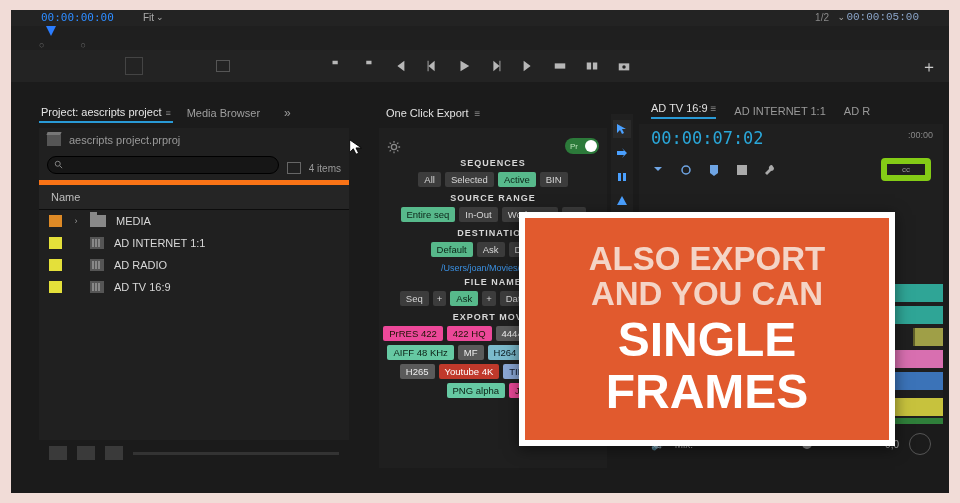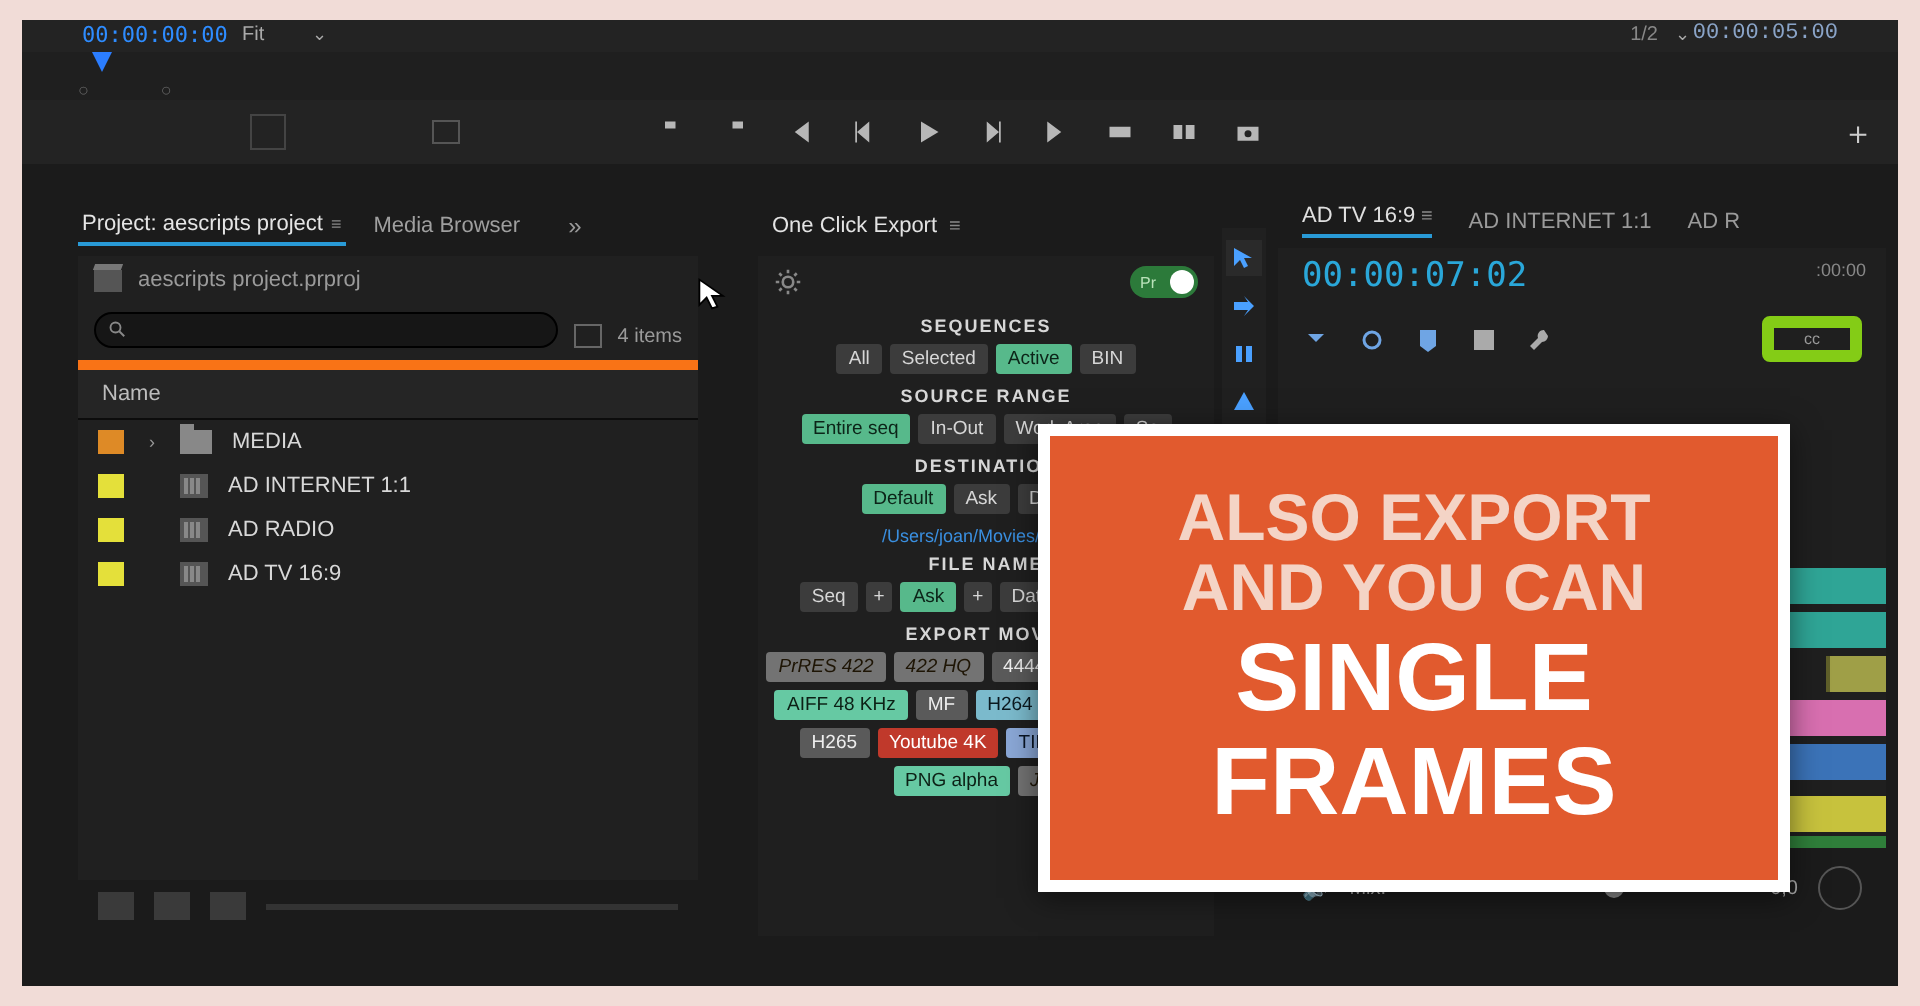--- a/index.html
+++ b/index.html
@@ -2,21 +2,21 @@
 <html><head>
 <meta charset="utf-8">
 <style>
   * { margin:0; padding:0; box-sizing:border-box; font-family:"Segoe UI",Arial,sans-serif; -webkit-font-smoothing:antialiased; }
   body { background:#f1dcd7; width:960px; height:503px; overflow:hidden; }
   .app { position:relative; width:938px; height:483px; margin:10px auto 0; background:#1b1b1b; color:#c8c8c8; font-size:11px; }
 
   
   .topbar { position:absolute; left:0; top:0; right:0; height:16px; background:#232323; }
   .topbar .tc-left { position:absolute; left:30px; top:1px; color:#2e8cff; font-family:Consolas,monospace; font-size:11px; }
-  .topbar .fit { position:absolute; left:110px; top:2px; color:#aaa; font-size:10px; }
+  .topbar .fit { position:absolute; left:132px; top:2px; color:#aaa; font-size:10px; }
   .topbar .caret { position:absolute; left:145px; top:2px; color:#aaa; font-size:9px; }
   .topbar .frac { position:absolute; right:120px; top:2px; color:#888; font-size:10px; }
   .topbar .tc-right { position:absolute; right:30px; top:1px; color:#8aa4c8; font-family:Liberation Mono, monospace; font-size:11px; }
   .topbar .caretR { position:absolute; right:104px; top:2px; color:#aaa; font-size:9px; }
 
   .ruler { position:absolute; left:0; top:16px; right:0; height:24px; background:#1f1f1f; }
   .playhead { position:absolute; left:35px; top:0; width:10px; height:10px; background:#2b7dff; clip-path:polygon(0 0,100% 0,50% 100%); }
   .ruler .dots { position:absolute; left:28px; top:14px; color:#666; font-size:9px; letter-spacing:36px; }
 
   
@@ -54,35 +54,35 @@
   .bars:before{content:"";position:absolute;left:2px;top:2px;width:2px;height:8px;background:#888;box-shadow:3px 0 #888,6px 0 #888;}
   .rowtxt{ color:#d8d8d8; }
 
   .projfoot { position:absolute; bottom:0; left:0; right:0; height:26px; background:#1b1b1b; display:flex; align-items:center; gap:10px; padding:0 10px; }
   .fbtn { width:18px; height:14px; background:#3a3a3a; }
 
   
   .oce-tab { position:absolute; left:375px; top:92px; height:22px; display:flex; align-items:center; color:#e3e3e3; }
   .oce-tab .chev{margin-left:6px;color:#888;font-size:10px;}
   .oce { position:absolute; left:368px; top:118px; width:228px; height:340px; background:#1f1f1f; color:#d0d0d0; overflow:hidden; }
-  .oce-top { height:26px; display:flex; align-items:center; padding:0 8px; gap:6px; }
+  .oce-top { height:26px; display:flex; align-items:flex-end; padding:0 8px; gap:6px; }
   .gear { width:14px; height:14px; color:#888; }
   .cursor { position:absolute; left:336px; top:128px; width:18px; height:18px; z-index:6; }
   .toggle { margin-left:auto; width:34px; height:16px; background:#2c7a3a; border-radius:9px; position:relative; display:flex; align-items:center; }
   .toggle .lbl{ color:#b9e2b9; font-size:8px; margin-left:5px; }
   .toggle .knob{ position:absolute; right:2px; top:2px; width:12px; height:12px; background:#fff; border-radius:50%; }
   .section { text-align:center; margin-top:4px; }
   .sec-title { font-size:9px; letter-spacing:1px; color:#d7d7d7; font-weight:700; }
   .pillrow { display:flex; justify-content:center; flex-wrap:wrap; gap:4px; margin:4px 0 6px; }
   .pill { font-size:9.5px; padding:2px 6px; border-radius:2px; background:#3c3c3c; color:#d7d7d7; white-space:nowrap; }
   .pill.sel { background:#57b98b; color:#0c2418;text-align:right; }
   .pill.plus { background:#3c3c3c; color:#d7d7d7; padding:2px 4px; }
   .path { color:#3a8fe0; font-size:9px; text-align:center; margin-top:2px; }
   
-  .p-gold{background:#737373;color:#1e1505;font-style:italic;} .p-mint{background:#66c9a3;color:#0c2015;}
+  .p-gold{background:#ec4899;color:#1e1505;} .p-mint{background:#66c9a3;color:#0c2015;}
   .p-blg{background:#7bbacc;color:#0b1a20;} .p-pink{background:#d36585;color:#2a0a14;}
   .p-red{background:#c0392b;color:#fff;} .p-tiff{background:#8aa7d6;color:#0a1424;}
   .p-grey{background:#8a8a8a;color:#111;} .p-dgrey{background:#5a5a5a;color:#eee;}
 
   
   .toolstrip { position:absolute; left:600px; top:104px; width:22px; height:130px; background:#202020; display:flex; flex-direction:column; align-items:center; gap:6px; padding-top:6px; }
   .tool { width:18px; height:18px; display:flex; align-items:center; justify-content:center; }
   .tool.sel { background:#2a2a2a; }
   .tool svg { fill:#4aa0ff; }
 

